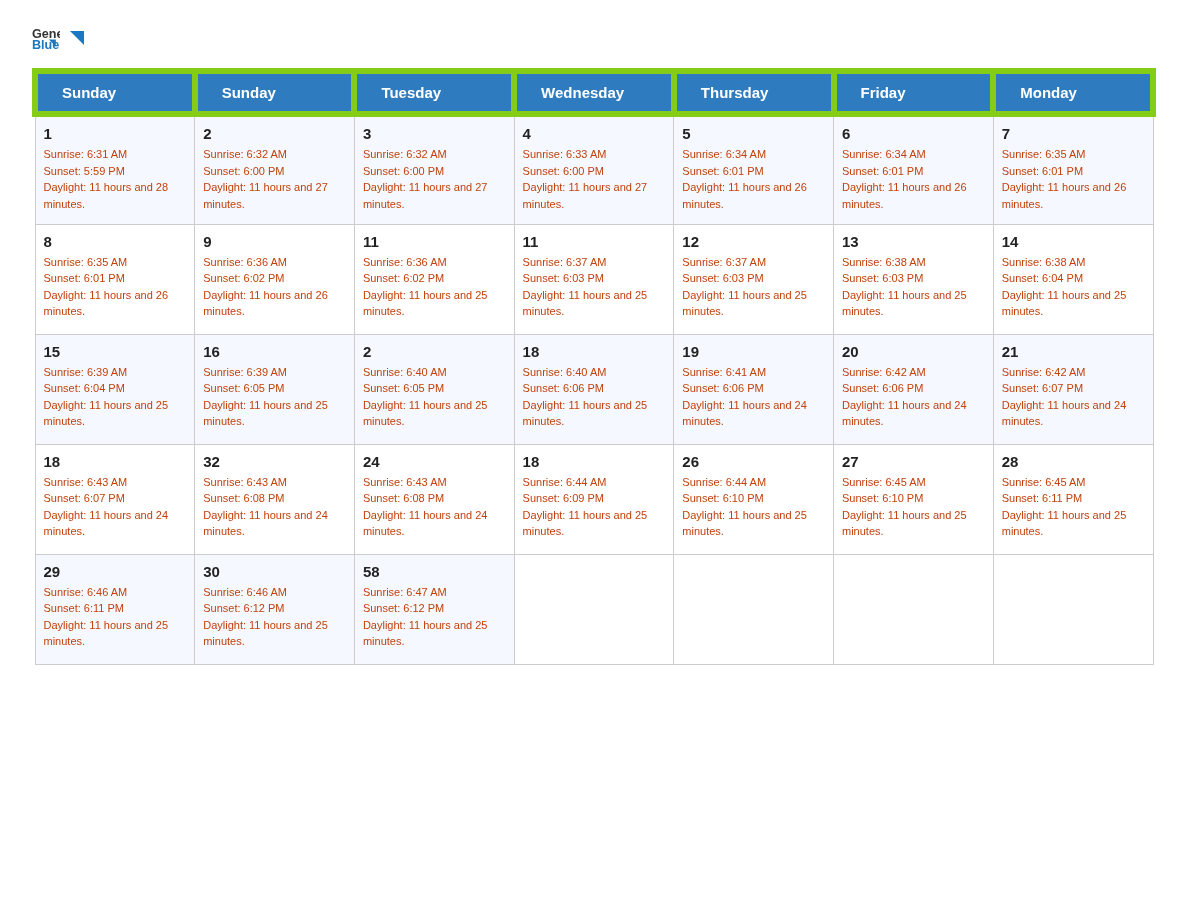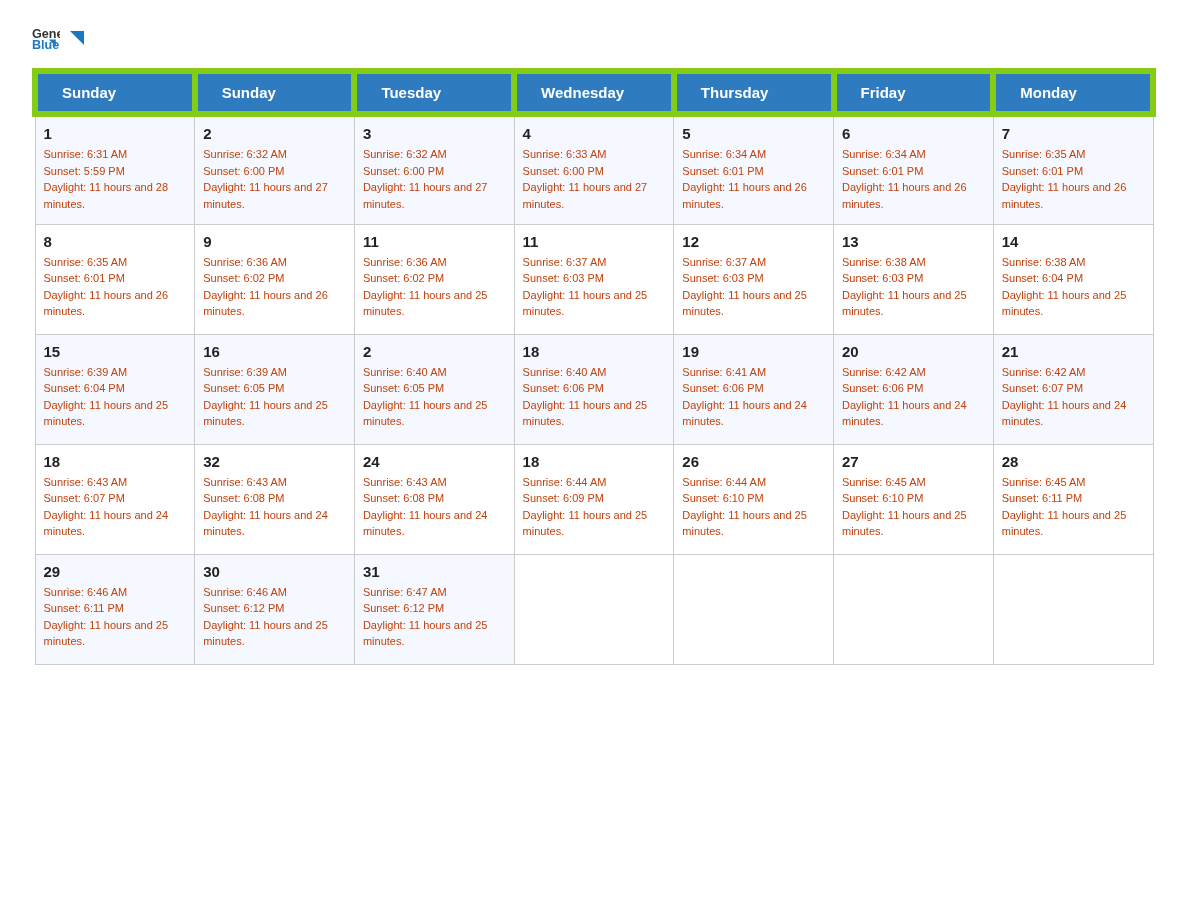--- a/index.html
+++ b/index.html
@@ -376,21 +376,21 @@
         </td>
         <td>
           <div class="day-number">30</div>
           <div class="day-info">
             Sunrise: 6:46 AM<br>
             Sunset: 6:12 PM<br>
             Daylight: 11 hours and 25 minutes.
           </div>
         </td>
         <td>
-          <div class="day-number">31</div>
+          <div class="day-number">58</div>
           <div class="day-info">
             Sunrise: 6:47 AM<br>
             Sunset: 6:12 PM<br>
             Daylight: 11 hours and 25 minutes.
           </div>
         </td>
         <td class="empty-cell"></td>
         <td class="empty-cell"></td>
         <td class="empty-cell"></td>
         <td class="empty-cell"></td>

